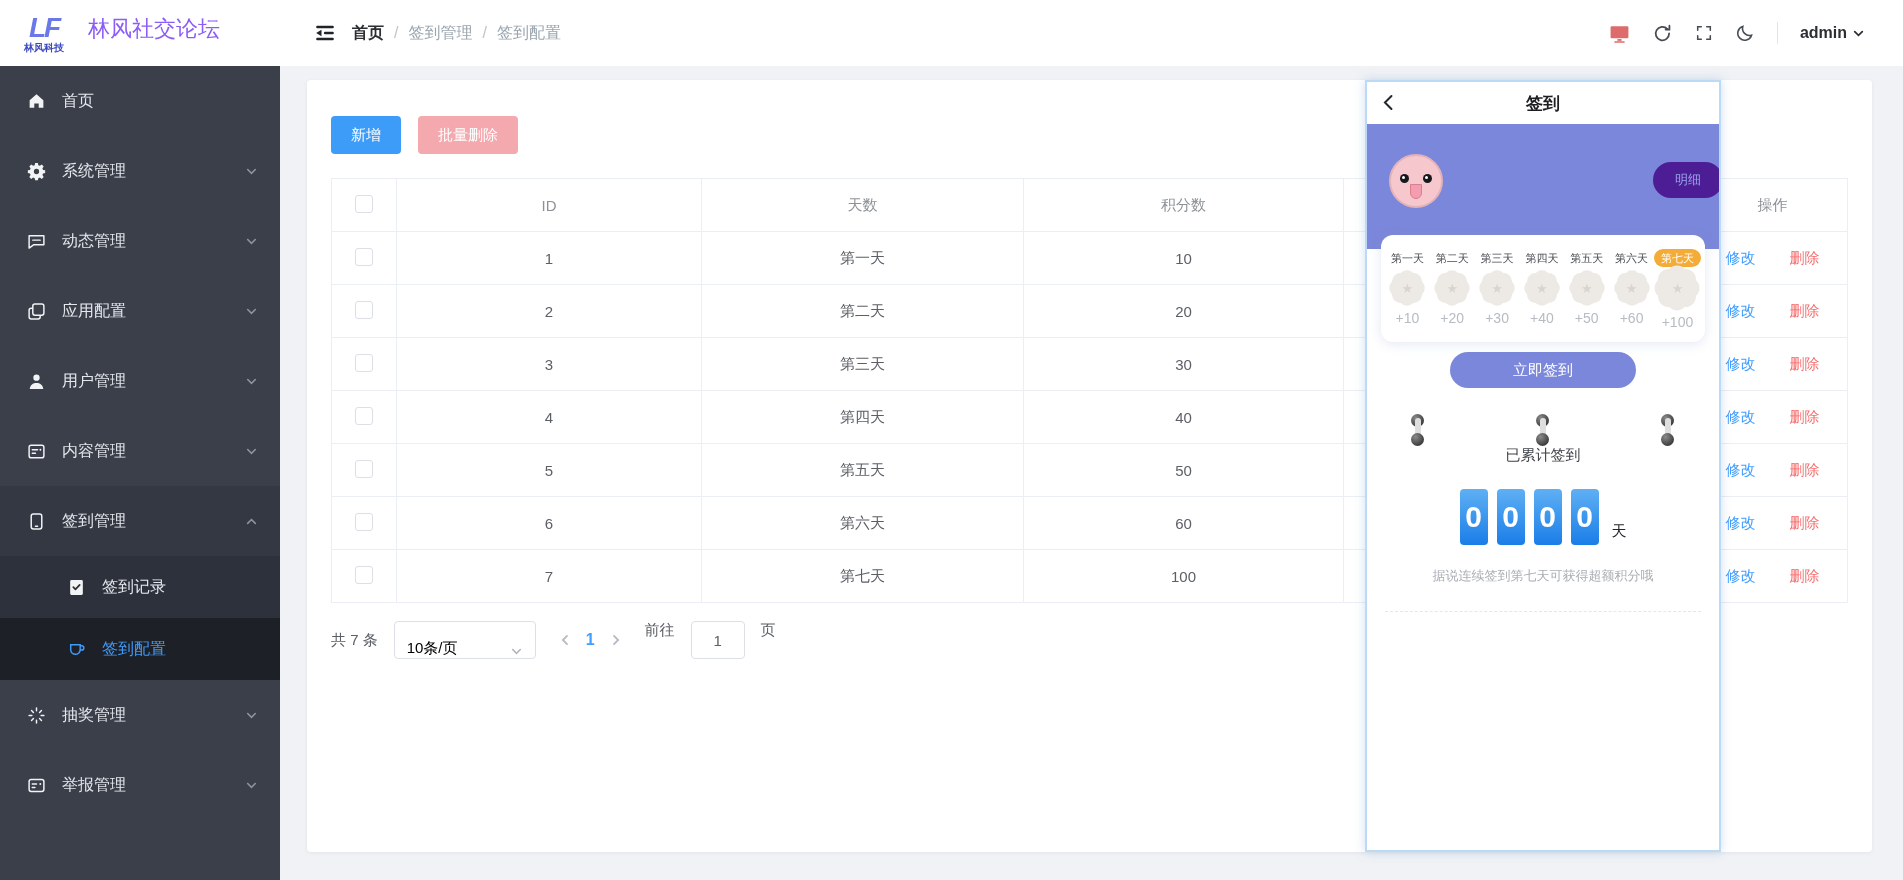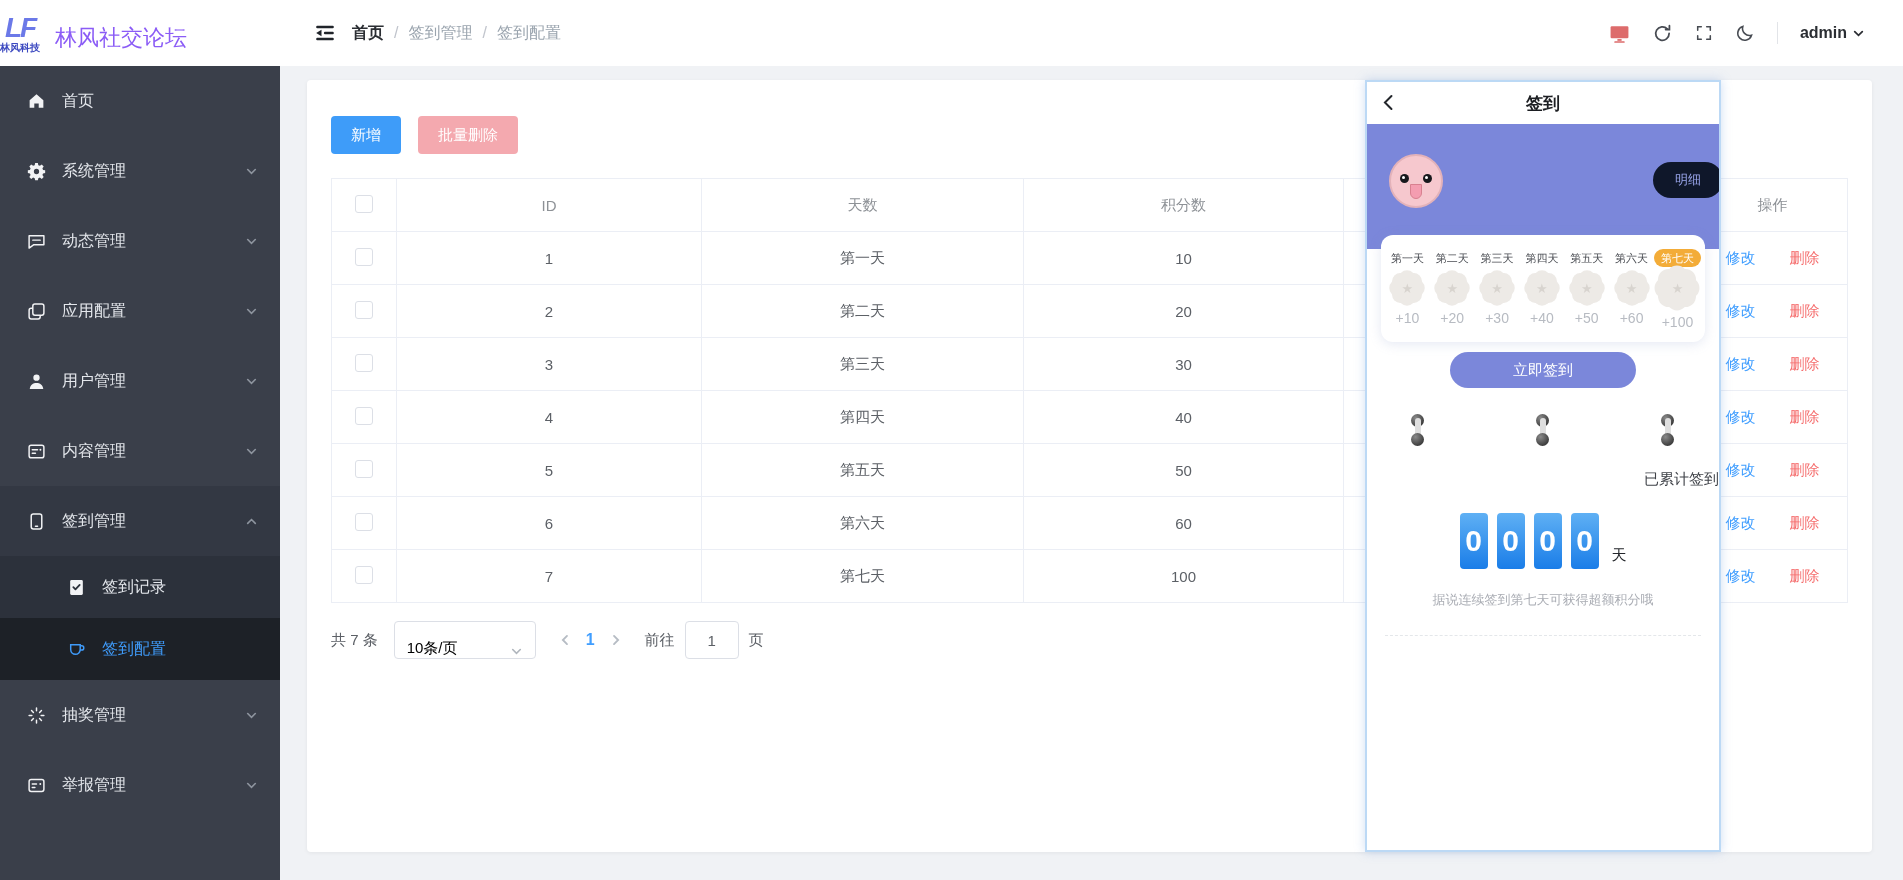--- a/index.html
+++ b/index.html
@@ -2,21 +2,21 @@
 <html><head>
 <meta charset="utf-8">
 <style>
   html,body{margin:0;padding:0}
   body{width:1903px;height:880px;position:relative;overflow:hidden;background:#f0f2f5;
        font-family:"Liberation Sans","DejaVu Sans",sans-serif;color:#333}
   svg{display:block}
 
   
   .topbar{position:absolute;top:0;left:0;right:0;height:66px;background:#fff;display:flex;align-items:center;z-index:30}
-  .logo-wrap{width:280px;box-sizing:border-box;display:flex;align-items:flex-end;gap:15px;padding-left:0}
+  .logo-wrap{width:280px;box-sizing:border-box;display:flex;align-items:flex-start;gap:24px;padding-left:24px}
   .logo-mark{display:flex;flex-direction:column;align-items:center;line-height:1}
   .logo-lf{font-style:italic;font-weight:bold;font-size:28px;letter-spacing:-2px;color:#6b79e8}
   .logo-sub{font-size:10px;font-weight:bold;color:#3c49c0;margin-top:1px}
   .logo-title{font-size:22px;font-weight:normal;color:#8b5cf6;white-space:nowrap}
   .fold{margin-left:34px;cursor:pointer}
   .breadcrumb{display:flex;align-items:center;gap:10px;margin-left:16px;font-size:16px}
   .crumb-first{color:#2b2e33;font-weight:bold}
   .crumb{color:#9aa4ae}
   .crumb-sep{color:#c0c4cc}
   .top-actions{margin-left:auto;display:flex;align-items:center;gap:22px;padding-right:38px}
@@ -51,41 +51,41 @@
   .cb{display:inline-block;width:16px;height:16px;border:1px solid #dcdfe6;border-radius:3px;background:#fff;cursor:pointer}
   .lnk{cursor:pointer;font-size:15px}
   .lnk-edit{color:#409eff;margin-right:34px}
   .lnk-del{color:#f56c6c}
 
   .pager{display:flex;align-items:center;margin-top:18px;font-size:15px;color:#5c6066;gap:16px}
   .select{width:142px;height:38px;box-sizing:border-box;border:1px solid #dcdfe6;border-radius:4px;display:flex;
           align-items:flex-end;justify-content:space-between;padding:0 12px;cursor:pointer;color:#000000}
   .pg-ctrl{display:flex;align-items:center;gap:14px;margin:0 6px;color:#b6bcc4}
   .pg-num{color:#409eff;font-weight:bold;font-size:16px;cursor:pointer}
-  .goto{display:flex;align-items:center;gap:10px}
+  .goto{display:flex;align-items:flex-start;gap:16px}
   .goto-input{width:54px;height:38px;box-sizing:border-box;border:1px solid #dcdfe6;border-radius:4px;text-align:center;
               font-size:15px;color:#5c6066;font-family:inherit}
 
   
   .phone{position:absolute;left:1365px;top:80px;width:356px;height:772px;background:#fff;box-sizing:border-box;
          border:2px solid #bcd9f5;box-shadow:0 0 10px rgba(120,160,220,.35);z-index:40;overflow:hidden}
   .ph-header{height:42px;display:flex;align-items:center;justify-content:center;position:relative}
   .ph-title{font-weight:bold;font-size:17px;color:#1c1e22}
   .ph-back{position:absolute;left:12px;top:11px;cursor:pointer}
   .ph-banner{height:125px;background:#7b87da;position:relative;box-sizing:border-box;padding:30px 0 0 22px;display:flex}
   .avatar{width:54px;height:54px;border-radius:50%;background:#f6c8ce;border:2px solid #e3b2b9;position:relative;box-sizing:border-box;flex:none}
   .eye{position:absolute;top:18px;width:9px;height:9px;background:#17181c;border-radius:50%}
   .eye::after{content:"";position:absolute;left:1.5px;top:1.5px;width:3px;height:3px;background:#fff;border-radius:50%}
   .eye.l{left:9px}.eye.r{right:9px}
   .tongue{position:absolute;left:50%;transform:translateX(-50%);top:28px;width:10px;height:13px;background:#f49db0;
           border:1px solid #d8808f;border-radius:0 0 6px 6px}
   .ph-user{margin-left:14px;padding-top:2px}
   .ph-name{color:#fff;font-weight:bold;font-size:16px}
   .ph-badge{display:inline-block;margin-top:9px;background:#a45fe0;color:#fff;font-size:12px;padding:4px 11px;border-radius:4px}
-  .ph-detail{position:absolute;right:-4px;top:38px;background:#0f172a;color:#9aa6ec;font-size:13px;padding:9px 22px;
+  .ph-detail{position:absolute;right:-4px;top:38px;background:#4c1d95;color:#9aa6ec;font-size:13px;padding:9px 22px;
              border-radius:18px;cursor:pointer}
   .day-card{margin:-14px 14px 0;background:#fff;border-radius:12px;box-shadow:0 2px 12px rgba(130,150,200,.22);
             padding:14px 4px 12px;display:flex;position:relative}
   .day{flex:1;display:flex;flex-direction:column;align-items:center}
   .day-label{font-size:11px;color:#4a4d53;height:18px;display:flex;align-items:center;white-space:nowrap}
   .day-label.hl{background:#f3ac38;color:#fff;border-radius:9px;padding:0 7px}
   .rosette{width:30px;height:30px;position:relative;margin-top:6px}
   .rosette.big{width:38px;height:38px;margin-top:2px}
   .rosette::before,.rosette::after{content:"";position:absolute;inset:0;background:#edeae6;border-radius:28%}
   .rosette::after{transform:rotate(45deg)}
@@ -93,21 +93,21 @@
                  font-size:13px;z-index:1}
   .day-reward{margin-top:7px;font-size:14px;color:#b7bbc2}
   .signin-btn{margin:10px auto 0;width:186px;height:36px;border-radius:18px;background:#7b87da;color:#fff;font-size:15px;
               display:flex;align-items:center;justify-content:center;cursor:pointer}
   .chains{display:flex;justify-content:space-between;padding:0 44px;margin-top:26px}
   .chain{width:14px;height:32px;position:relative}
   .chain .bar{position:absolute;left:4px;top:4px;width:6px;height:24px;background:#dedede;border-radius:3px}
   .chain .ball{position:absolute;left:0;width:13px;height:13px;border-radius:50%;
                background:radial-gradient(circle at 35% 30%,#8a8a8a,#1f1f1f)}
   .chain .ball.t{top:0}.chain .ball.b{bottom:0}
-  .cum-label{margin-top:24px;text-align:right;font-size:15px;color:#3f4248}
+  .cum-label{text-align:center;font-size:15px;color:#3f4248}
   .counter{margin-top:24px;display:flex;justify-content:center;align-items:flex-end;gap:9px}
   .digit{width:28px;height:56px;border-radius:4px;background:linear-gradient(180deg,#5fb0f4,#1a7de8);color:#fff;
          font-size:30px;font-weight:bold;display:flex;align-items:center;justify-content:center}
   .counter-unit{font-size:15px;color:#23262b;margin-left:4px;padding-bottom:4px}
   .ph-tip{margin-top:22px;text-align:center;font-size:13px;color:#aaadb4}
   .ph-divider{margin:26px 18px 0;border-top:1px dashed #e4e7ea}
 </style>
 </head>
 <body>
 

